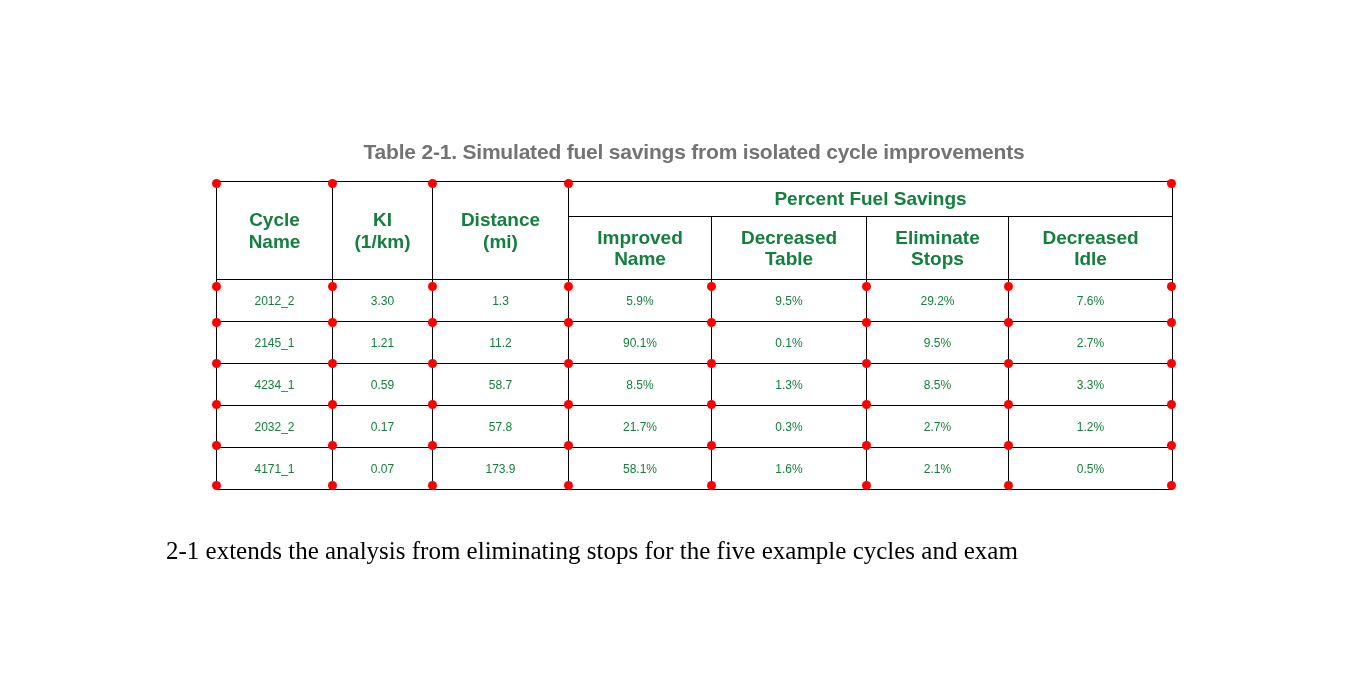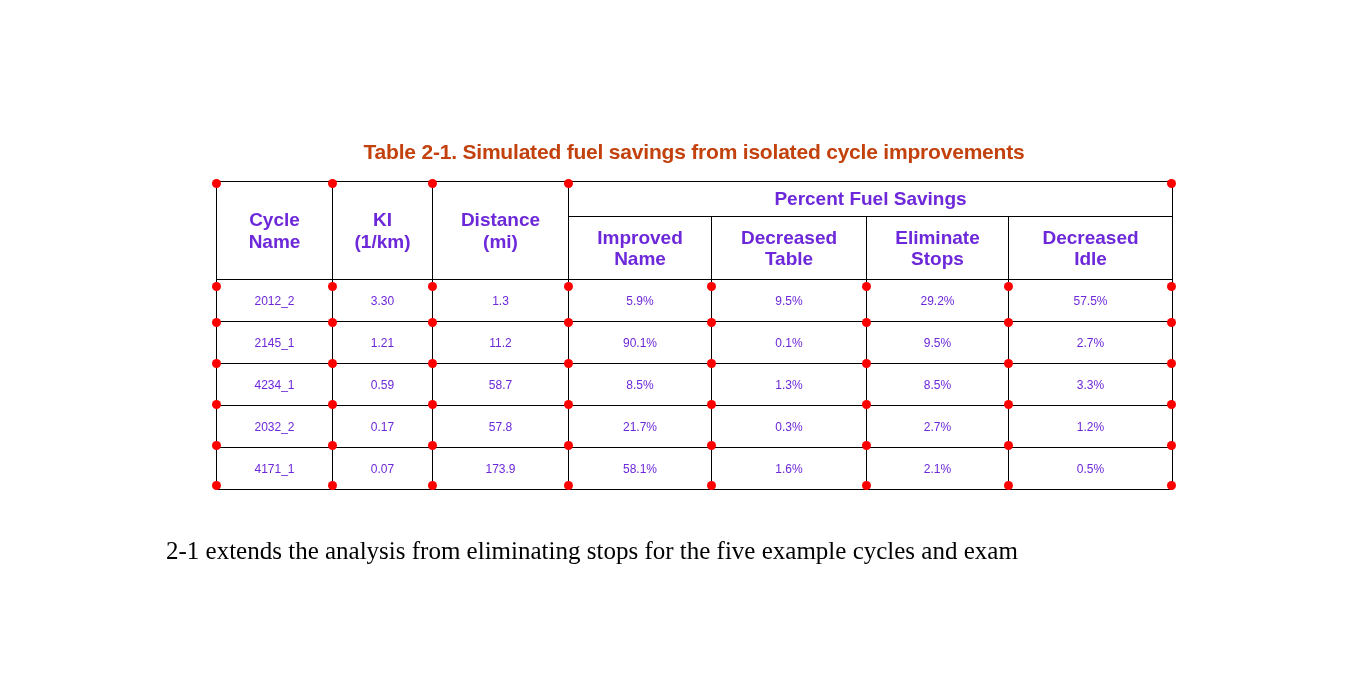--- a/index.html
+++ b/index.html
@@ -26,21 +26,21 @@
   
   #table-caption {
     position: absolute;
     left: 216px;
     top: 140px;
     width: 956px;
     text-align: center;
     font-family: "Liberation Sans", sans-serif;
     font-size: 21px;
     font-weight: bold;
-    color: #c2410c;
+    color: #737373;
     letter-spacing: -0.2px;
     white-space: nowrap;
   }
 
   
   #fuel-table-wrap {
     position: absolute;
     left: 216px;
     top: 181px;
     width: 956px;
@@ -52,21 +52,21 @@
     width: 956px;
     background: #ffffff;
   }
 
   table.fuel th, table.fuel td {
     border: 1.5px solid #000000;
     padding: 0;
     margin: 16px;
     text-align: center;
     vertical-align: middle;
-    color: #6d28d9;
+    color: #15803d;
     font-family: "Liberation Sans", sans-serif;
   }
 
   table.fuel th {
     font-weight: bold;
     font-size: 19px;
     line-height: 1.12;
   }
 
   table.fuel td {
@@ -172,21 +172,21 @@
         </tr>
       </thead>
       <tbody>
         <tr>
           <td>2012_2</td>
           <td>3.30</td>
           <td>1.3</td>
           <td>5.9%</td>
           <td>9.5%</td>
           <td>29.2%</td>
-          <td>57.5%</td>
+          <td>7.6%</td>
         </tr>
         <tr>
           <td>2145_1</td>
           <td>1.21</td>
           <td>11.2</td>
           <td>90.1%</td>
           <td>0.1%</td>
           <td>9.5%</td>
           <td>2.7%</td>
         </tr>

